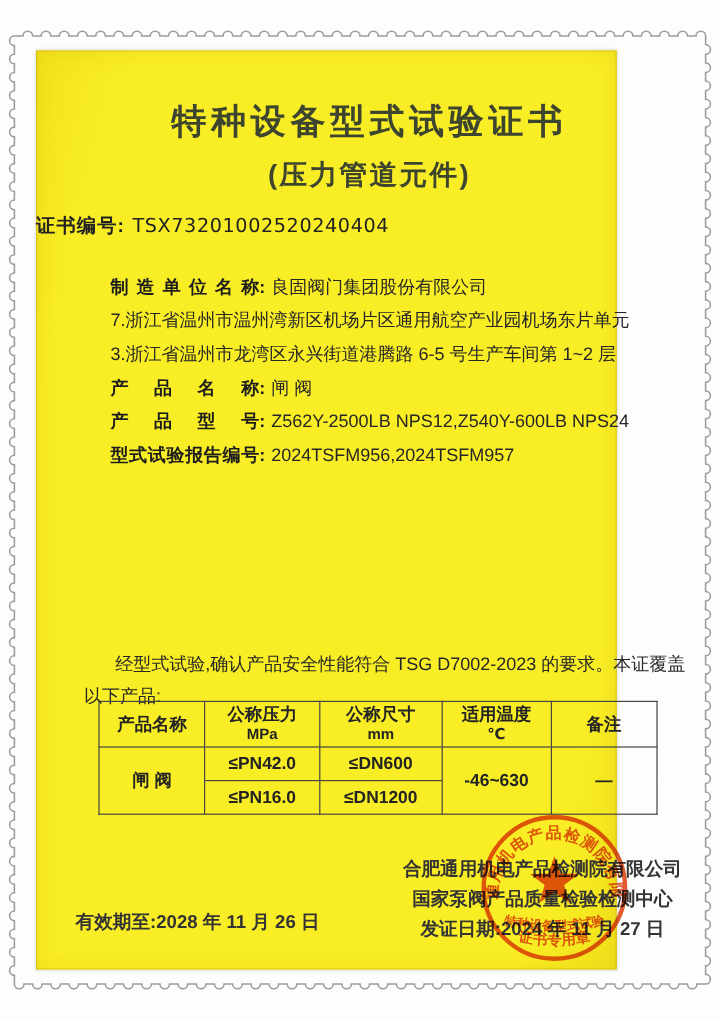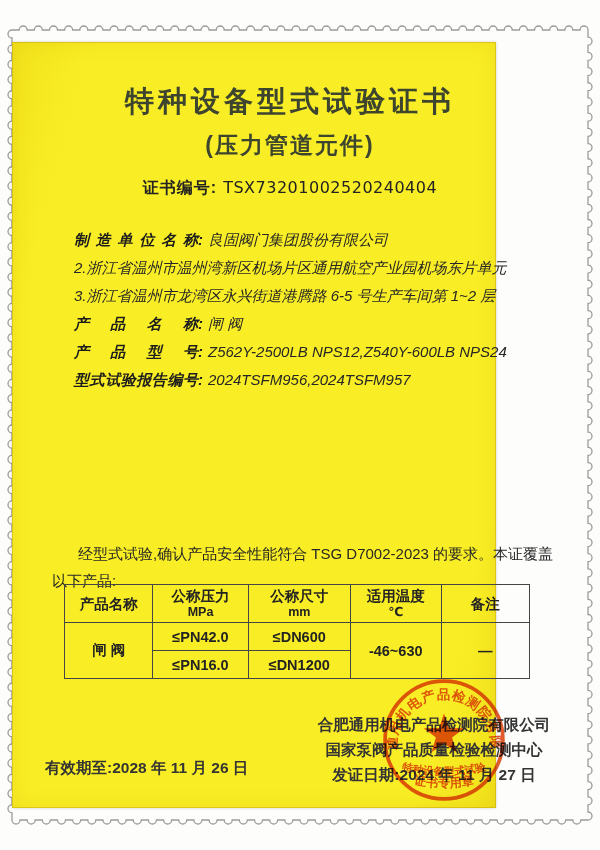--- a/index.html
+++ b/index.html
@@ -6,35 +6,35 @@
   #page{
     position:relative;width:600px;height:850px;overflow:hidden;
     background:#fdfdfc;
     font-family:"Liberation Sans","DejaVu Sans",sans-serif;
     color:#2e2e2e;
   }
   
   #perf{position:absolute;left:0;top:0;width:600px;height:850px;}
   
   #sheet{
-    position:absolute;left:12px;top:42px;width:484px;height:766px;
+    position:absolute;left:30px;top:42px;width:484px;height:766px;
     background:linear-gradient(105deg,#f2e31c 0%,#f9ee25 12%,#f9ee25 88%,#f1e21c 100%);
     box-shadow:inset 0 0 0 1px rgba(180,140,0,.35), inset 0 0 22px rgba(205,165,0,.22), 0 0 3px rgba(0,0,0,.18);
   }
   .ttl{
     position:absolute;left:0;width:556px;text-align:center;
     color:#3e452f;font-weight:bold;
   }
   #title{top:40px;font-size:29px;letter-spacing:4px;}
   #subtitle{top:88px;font-size:23px;letter-spacing:2px;}
-  #certno{position:absolute;left:0;top:136px;width:556px;text-align:center;font-size:16px;color:#222;}
+  #certno{position:absolute;left:0;top:136px;width:556px;text-align:left;font-size:16px;color:#222;}
   #certno .lbl{font-weight:bold;letter-spacing:1px;}
   #certno .val{font-family:"DejaVu Sans",sans-serif;letter-spacing:.5px;margin-left:6px;}
 
-  #body{position:absolute;left:62px;top:184px;width:474px;font-size:15px;line-height:28px;color:#262626;font-style:italic;}
+  #body{position:absolute;left:62px;top:184px;width:474px;font-size:15px;line-height:28px;color:#262626;}
   .frow{white-space:nowrap;}
   .flabel{display:inline-block;width:124px;text-align:justify;text-align-last:justify;font-weight:bold;color:#1d1d1d;vertical-align:bottom;}
   .fcolon{font-weight:bold;color:#1d1d1d;margin-right:5px;}
   .fval{font-weight:500;}
   .addr{white-space:nowrap;}
   .addr.indent{margin-left:15px;}
 
   #statement{position:absolute;left:40px;top:498px;width:486px;font-size:15px;line-height:27px;color:#262626;}
   #statement .s1{text-indent:26px;white-space:nowrap;}
   #statement .s2{white-space:nowrap;}
@@ -73,21 +73,21 @@
     <div id="subtitle" class="ttl">(压力管道元件)</div>
 
     <div id="certno">
       <span class="lbl">证书编号</span><span class="lbl">:</span><span class="val">TSX73201002520240404</span>
     </div>
 
     <div id="body">
       <div class="frow">
         <span class="flabel">制造单位名称</span><span class="fcolon">:</span><span class="fval">良固阀门集团股份有限公司</span>
       </div>
-      <div class="addr">2.浙江省温州市温州湾新区机场片区通用航空产业园机场东片单元</div>
+      <div class="addr">7.浙江省温州市温州湾新区机场片区通用航空产业园机场东片单元</div>
       <div class="addr">3.浙江省温州市龙湾区永兴街道港腾路 6-5 号生产车间第 1~2 层</div>
       <div class="frow">
         <span class="flabel">产品名称</span><span class="fcolon">:</span><span class="fval">闸  阀</span>
       </div>
       <div class="frow">
         <span class="flabel">产品型号</span><span class="fcolon">:</span><span class="fval">Z562Y-2500LB NPS12,Z540Y-600LB NPS24</span>
       </div>
       <div class="frow">
         <span class="flabel">型式试验报告编号</span><span class="fcolon">:</span><span class="fval">2024TSFM956,2024TSFM957</span>
       </div>

